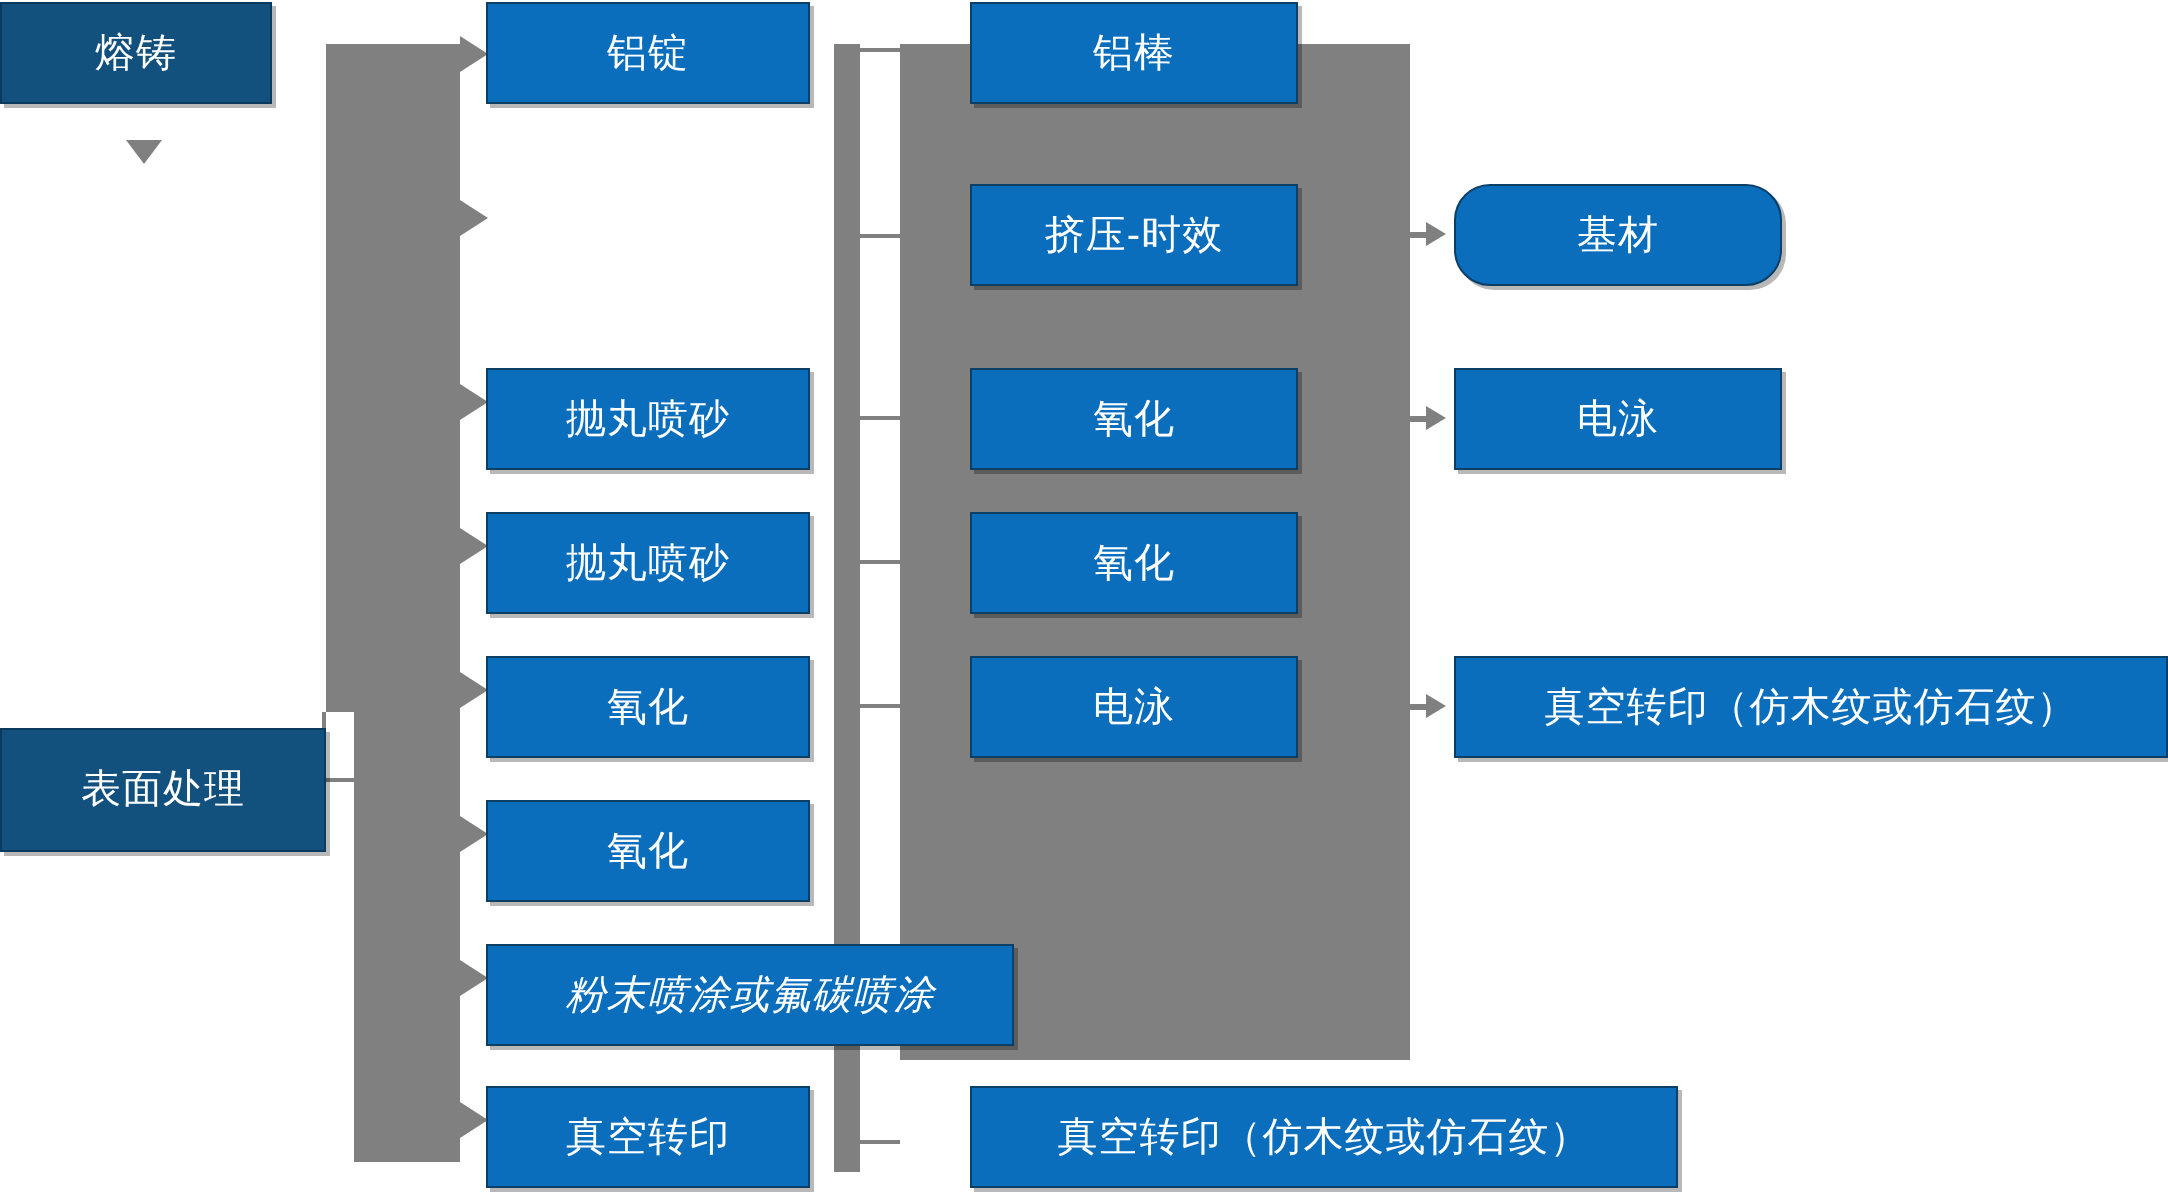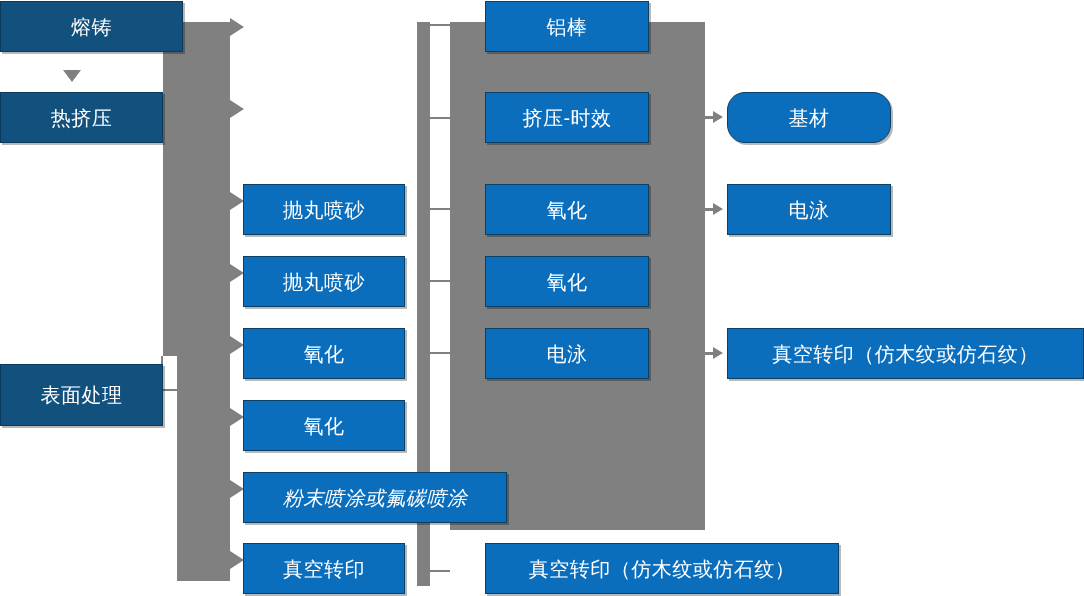--- a/index.html
+++ b/index.html
@@ -117,30 +117,30 @@
 
   <div class="arrow-tail" style="left:705px; top:116px; width:10px;"></div>
   <div class="arrow-r" style="left:713px; top:111px;"></div>
 
   <div class="arrow-tail" style="left:705px; top:208px; width:10px;"></div>
   <div class="arrow-r" style="left:713px; top:203px;"></div>
 
   <div class="arrow-tail" style="left:705px; top:352px; width:10px;"></div>
   <div class="arrow-r" style="left:713px; top:347px;"></div>
 
-  <div class="node dark" style="left:0px; top:1px; width:183px; height:51px; font-size:20px;">
+  <div class="node dark" style="left:0px; top:1px; width:136px; height:51px; font-size:20px;">
     <span class="cap">熔铸</span>
-  </div>
-  <div class="node dark" style="left:0px; top:92px; width:163px; height:51px; font-size:20px;">
-    <span class="cap">热挤压</span>
   </div>
   <div class="node dark" style="left:0px; top:364px; width:163px; height:62px; font-size:20px;">
     <span class="cap">表面处理</span>
   </div>
 
+  <div class="node mid" style="left:243px; top:1px; width:162px; height:51px; font-size:20px;">
+    <span class="cap">铝锭</span>
+  </div>
   <div class="node mid" style="left:243px; top:184px; width:162px; height:51px; font-size:20px;">
     <span class="cap">抛丸喷砂</span>
   </div>
   <div class="node mid" style="left:243px; top:256px; width:162px; height:51px; font-size:20px;">
     <span class="cap">抛丸喷砂</span>
   </div>
   <div class="node mid" style="left:243px; top:328px; width:162px; height:51px; font-size:20px;">
     <span class="cap">氧化</span>
   </div>
   <div class="node mid" style="left:243px; top:400px; width:162px; height:51px; font-size:20px;">

